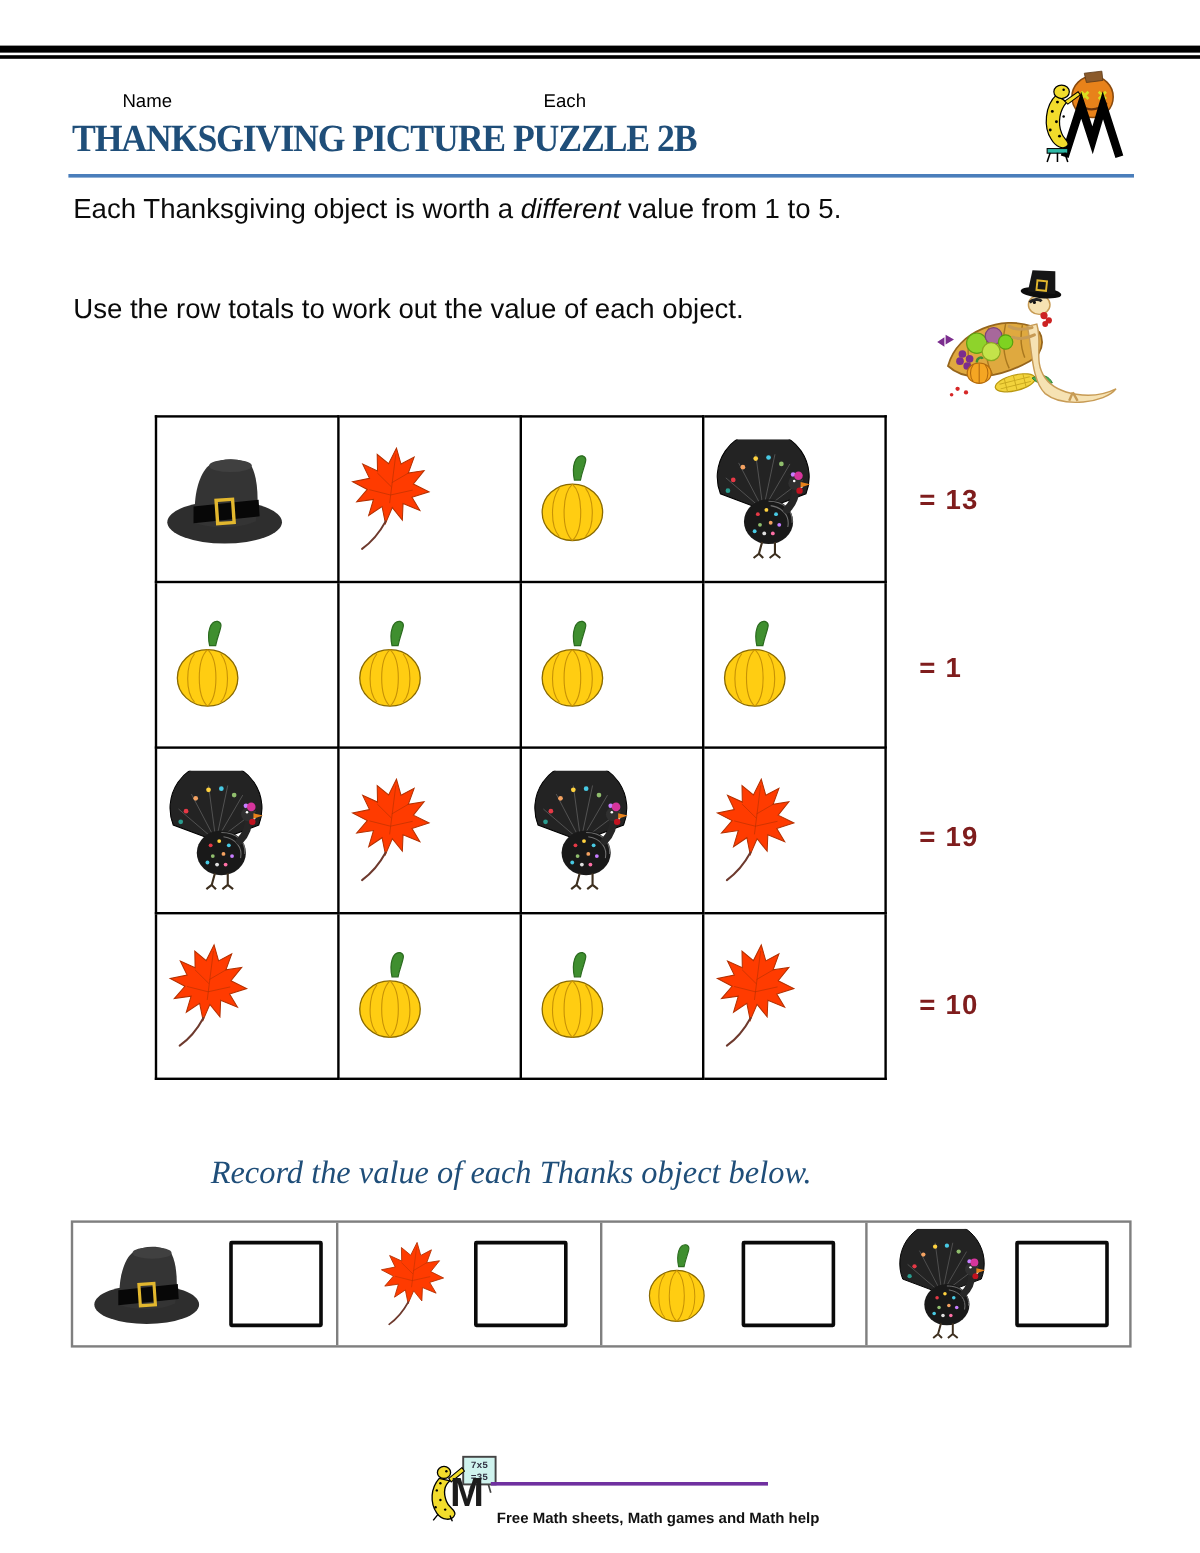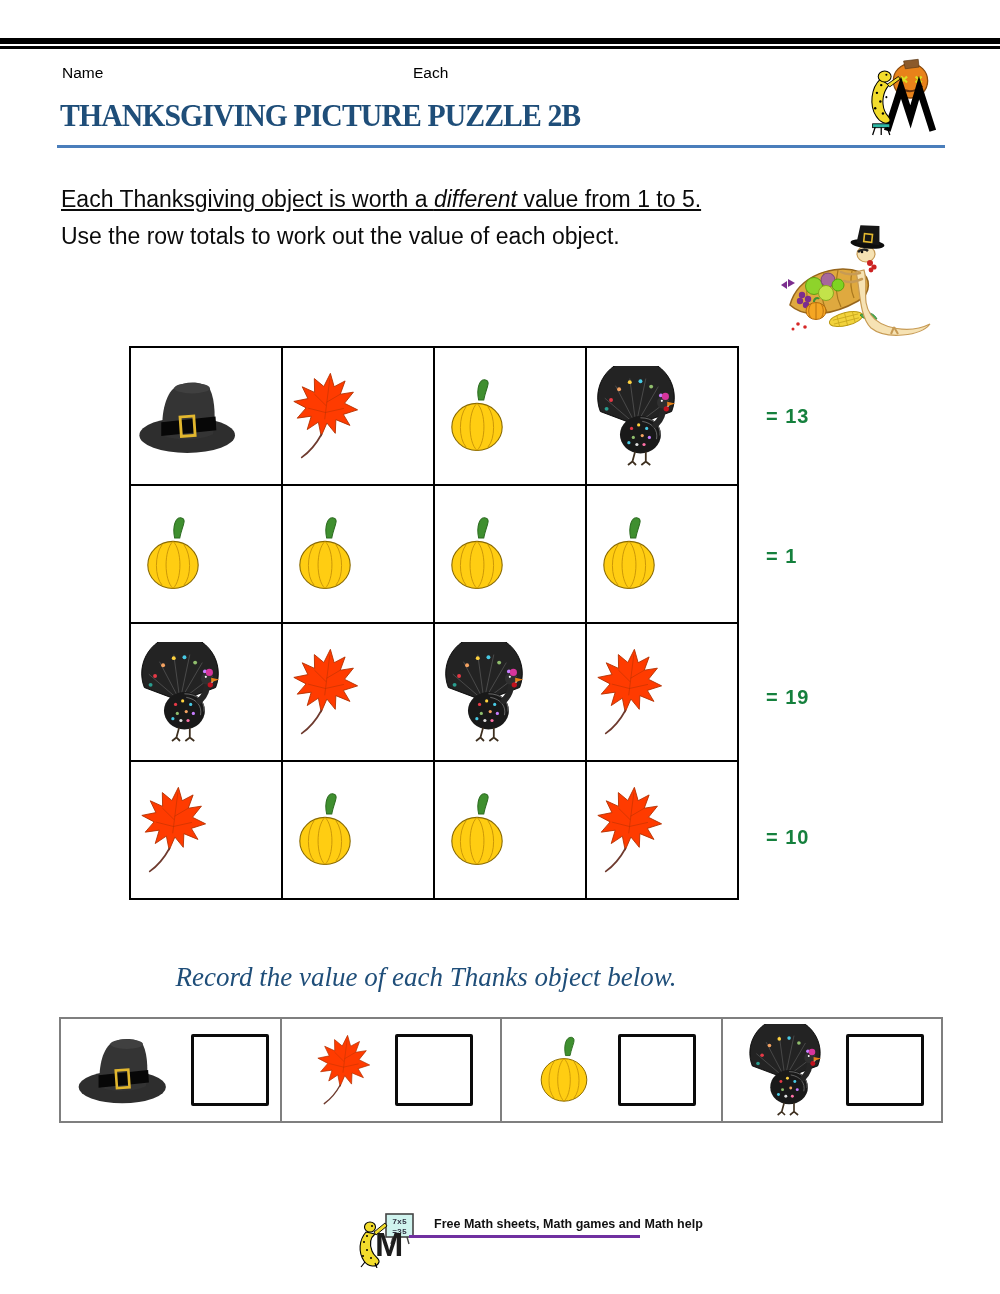--- a/index.html
+++ b/index.html
@@ -5,46 +5,46 @@
   html,body{margin:0;padding:0;background:#ffffff;}
   .page{position:relative;width:1000px;height:1294px;background:#ffffff;
         font-family:"Liberation Sans",sans-serif;color:#111;overflow:hidden;}
 
   
   .topbar{position:absolute;left:0;top:38px;width:1000px;}
   .topbar .b1{height:6px;background:#000;}
   .topbar .b2{height:2px;background:#fff;}
   .topbar .b3{height:3px;background:#000;}
 
-  .field-label{position:absolute;top:64px;font-size:15.5px;color:#000;}
+  .field-label{position:absolute;top:76px;font-size:15.5px;color:#000;margin-left:40px;}
   .name-label{left:62px;}
   .date-label{left:413px;}
 
   .logo-svg{position:absolute;left:858px;top:56px;width:86px;height:84px;}
 
   .page-title{position:absolute;left:60px;top:97px;margin:0;
     font-family:"Liberation Serif",serif;font-weight:bold;font-size:32px;
     letter-spacing:-1px;color:#1F4E79;transform:scaleX(0.93);transform-origin:left top;
     white-space:nowrap;}
   .title-rule{position:absolute;left:57px;top:145px;width:888px;height:3px;background:#4A7EBB;}
 
   .instr{position:absolute;left:61px;margin:0;font-size:23px;color:#0b0b0b;white-space:nowrap;}
   .instr em{font-style:italic;}
-  .instr1{top:186px;text-decoration:underline;}
-  .instr2{top:223px;}
+  .instr1{top:161px;}
+  .instr2{top:244px;}
 
   .cornu-svg{position:absolute;left:778px;top:223px;width:160px;height:120px;}
 
   .grid-table{position:absolute;left:129px;top:346px;border-collapse:collapse;}
   .grid-table td{width:150px;height:136px;border:2.5px solid #000;
     text-align:center;vertical-align:middle;padding:0;background:#fff;}
 
   .totals-column{position:absolute;left:766px;top:346px;}
-  .total{height:140.5px;display:flex;align-items:center;font-size:20px;
-    font-weight:bold;color:#15803d;letter-spacing:1px;white-space:nowrap;}
+  .total{height:140.5px;display:flex;align-items:center;font-size:23px;
+    font-weight:bold;color:#7f1d1d;letter-spacing:1px;white-space:nowrap;}
 
   .record-prompt{position:absolute;left:0;top:962px;width:852px;margin:0;text-align:center;
     font-family:"Liberation Serif",serif;font-style:italic;font-size:27px;color:#1F4E79;}
 
   .answer-table{position:absolute;left:59px;top:1017px;width:880px;height:102px;
     border:2px solid #7f7f7f;display:flex;background:#fff;}
   .answer-cell{flex:1;border-right:2px solid #7f7f7f;display:flex;align-items:center;
     justify-content:center;gap:16px;}
   .answer-cell:last-child{border-right:none;}
   .answer-box{width:72px;height:66px;border:3px solid #0a0a0a;background:#fff;border-radius:2px;}
@@ -56,22 +56,22 @@
   .grid-table svg.turkey{width:98px;height:100px;}
   
   .answer-cell svg.pilgrim-hat{width:104px;height:74px;}
   .answer-cell svg.maple-leaf{width:70px;height:78px;}
   .answer-cell svg.pumpkin{width:76px;height:76px;}
   .answer-cell svg.turkey{width:90px;height:92px;}
   svg.obj{display:block;}
 
   
   .mascot-svg{position:absolute;left:352px;top:1210px;width:68px;height:58px;}
-  .tagline{position:absolute;left:414px;top:1217px;font-size:12.5px;font-weight:bold;color:#111;
-    white-space:nowrap;margin-left:20px;}
+  .tagline{position:absolute;left:414px;top:1258px;font-size:12.5px;font-weight:bold;color:#111;
+    white-space:nowrap;}
   .tagline-rule{position:absolute;left:409px;top:1235px;width:231px;height:3px;background:#7030A0;}
   .site-name{position:absolute;left:375px;top:1229px;font-weight:bold;color:#1c1c1c;
     font-size:18px;letter-spacing:1px;display:flex;align-items:flex-end;white-space:nowrap;}
   .site-name .bigm{font-size:34px;line-height:0.9;letter-spacing:0;margin-right:-1px;}
 </style>
 </head>
 <body>
 
 <svg width="0" height="0" style="position:absolute" aria-hidden="true">
   <defs>

